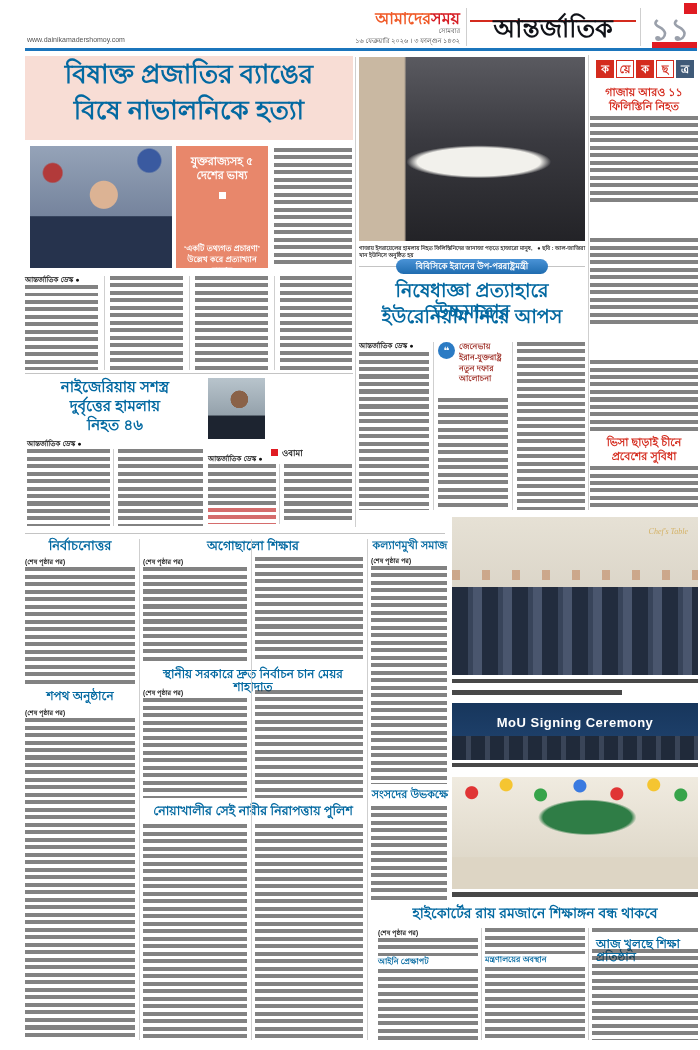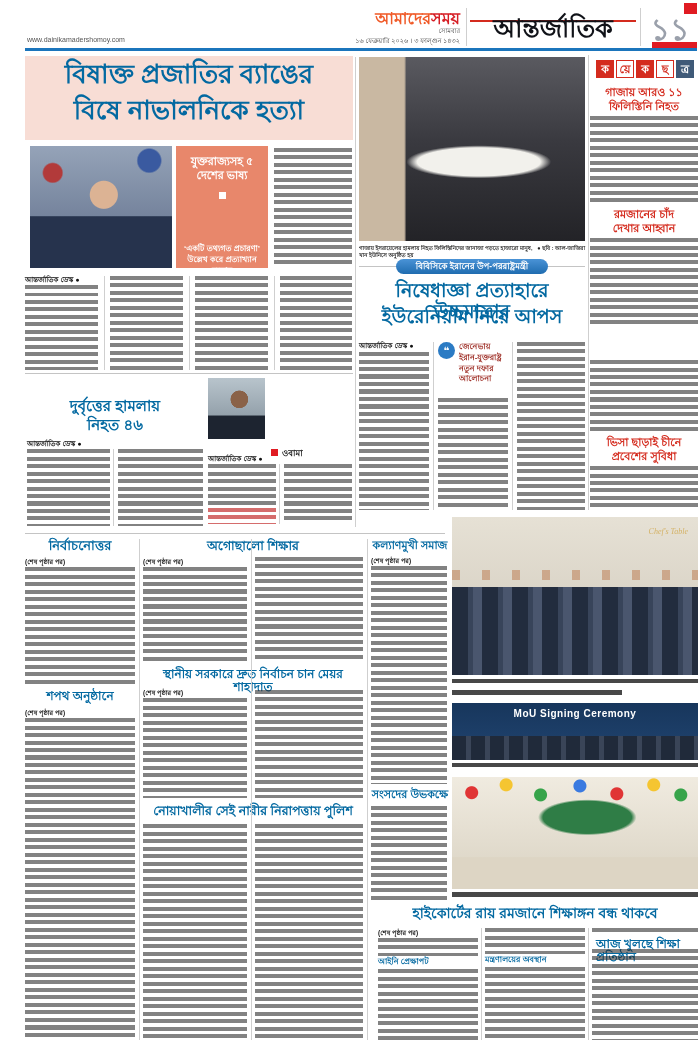--- a/index.html
+++ b/index.html
@@ -95,20 +95,21 @@
   <div class="a byline" style="left:25px;top:274px;width:90px;">আন্তর্জাতিক ডেস্ক ●</div>
   <div class="a gk" style="left:25px;top:285px;width:73px;height:85px;"></div>
   <div class="a gk" style="left:110px;top:276px;width:73px;height:94px;"></div>
   <div class="a gk" style="left:195px;top:276px;width:73px;height:94px;"></div>
   <div class="a gk" style="left:280px;top:276px;width:72px;height:94px;"></div>
   <div class="a vline" style="left:104px;top:276px;height:94px;"></div>
   <div class="a vline" style="left:189px;top:276px;height:94px;"></div>
   <div class="a vline" style="left:274px;top:276px;height:94px;"></div>
   <div class="a hline" style="left:25px;top:373px;width:328px;"></div>
 
+  <div class="a ctr hl" style="left:27px;top:379px;width:176px;font-size:15px;">নাইজেরিয়ায় সশস্ত্র</div>
   <div class="a ctr hl" style="left:27px;top:398px;width:176px;font-size:15px;">দুর্বৃত্তের হামলায়</div>
   <div class="a ctr hl" style="left:27px;top:417px;width:176px;font-size:15px;">নিহত ৪৬</div>
   <div class="a byline" style="left:27px;top:438px;width:90px;">আন্তর্জাতিক ডেস্ক ●</div>
   <div class="a gk" style="left:27px;top:449px;width:83px;height:77px;"></div>
   <div class="a gk" style="left:118px;top:449px;width:85px;height:77px;"></div>
   <div class="a vline" style="left:113px;top:449px;height:77px;"></div>
 
   <div class="a ph-obama" style="left:208px;top:378px;width:57px;height:61px;"></div>
   <div class="a" style="left:271px;top:442px;width:80px;height:10px;">
     <span style="display:inline-block;width:7px;height:7px;background:#e01b22;margin-right:4px;"></span><span style="font-size:8.5px;font-weight:bold;">ওবামা</span>
@@ -148,24 +149,20 @@
   <div class="a" style="left:596px;top:60px;width:102px;height:18px;">
     <span class="tile" style="background:#d42b1e;color:#fff;">ক</span><span class="tile" style="background:#fff;color:#d42b1e;border:1px solid #d42b1e;width:16px;height:16px;line-height:16px;">য়ে</span><span class="tile" style="background:#d42b1e;color:#fff;">ক</span><span class="tile" style="background:#fff;color:#d42b1e;border:1px solid #d42b1e;width:16px;height:16px;line-height:16px;">ছ</span><span class="tile" style="background:#3f5a78;color:#fff;margin-right:0;">ত্র</span>
   </div>
 
   <div class="a ctr redhl" style="left:590px;top:86px;width:108px;font-size:11px;">
     <div>গাজায় আরও ১১</div>
     <div>ফিলিস্তিনি নিহত</div>
   </div>
   <div class="a gk" style="left:590px;top:116px;width:108px;height:86px;"></div>
 
-  <div class="a ctr redhl" style="left:590px;top:208px;width:108px;font-size:11px;">
-    <div>রমজানের চাঁদ</div>
-    <div>দেখার আহ্বান</div>
-  </div>
   <div class="a gk" style="left:590px;top:238px;width:108px;height:86px;"></div>
 
   <div class="a gk" style="left:590px;top:360px;width:108px;height:72px;"></div>
 
   <div class="a ctr redhl" style="left:590px;top:436px;width:108px;font-size:11px;">
     <div>ভিসা ছাড়াই চীনে</div>
     <div>প্রবেশের সুবিধা</div>
   </div>
   <div class="a gk" style="left:590px;top:466px;width:108px;height:42px;"></div>
 
@@ -201,21 +198,21 @@
   <div class="a ctr hl" style="left:371px;top:788px;width:78px;font-size:11px;">সংসদের উভকক্ষে</div>
   <div class="a gk" style="left:371px;top:806px;width:76px;height:94px;"></div>
 
   <div class="a ph-suits" style="left:452px;top:517px;width:246px;height:158px;">
     <div style="position:absolute;right:10px;top:10px;font-family:'Liberation Serif','DejaVu Serif',serif;font-style:italic;font-size:8px;color:#d4b266;">Chef's Table</div>
   </div>
   <div class="a gkcap" style="left:452px;top:679px;width:246px;height:9px;"></div>
   <div class="a gkcap" style="left:452px;top:690px;width:170px;height:9px;"></div>
 
   <div class="a ph-mou" style="left:452px;top:703px;width:246px;height:57px;">
-    <div class="ctr" style="padding-top:5px;font-size:10px;font-weight:bold;color:#fff;letter-spacing:.5px;">MoU Signing Ceremony</div>
+    <div class="ctr" style="padding-top:12px;font-size:13px;font-weight:bold;color:#fff;letter-spacing:.5px;">MoU Signing Ceremony</div>
   </div>
   <div class="a gkcap" style="left:452px;top:763px;width:246px;height:9px;"></div>
 
   <div class="a ph-balloons" style="left:452px;top:777px;width:246px;height:112px;"></div>
   <div class="a gkcap" style="left:452px;top:892px;width:246px;height:9px;"></div>
 
   <div class="a ctr hl" style="left:400px;top:906px;width:270px;font-size:14px;">হাইকোর্টের রায় রমজানে শিক্ষাঙ্গন বন্ধ থাকবে</div>
   <div class="a note" style="left:378px;top:928px;width:100px;">(শেষ পৃষ্ঠার পর)</div>
   <div class="a gk" style="left:378px;top:938px;width:100px;height:18px;"></div>
   <div class="a hl" style="left:378px;top:958px;width:100px;font-size:8px;">আইনি প্রেক্ষাপট</div>

